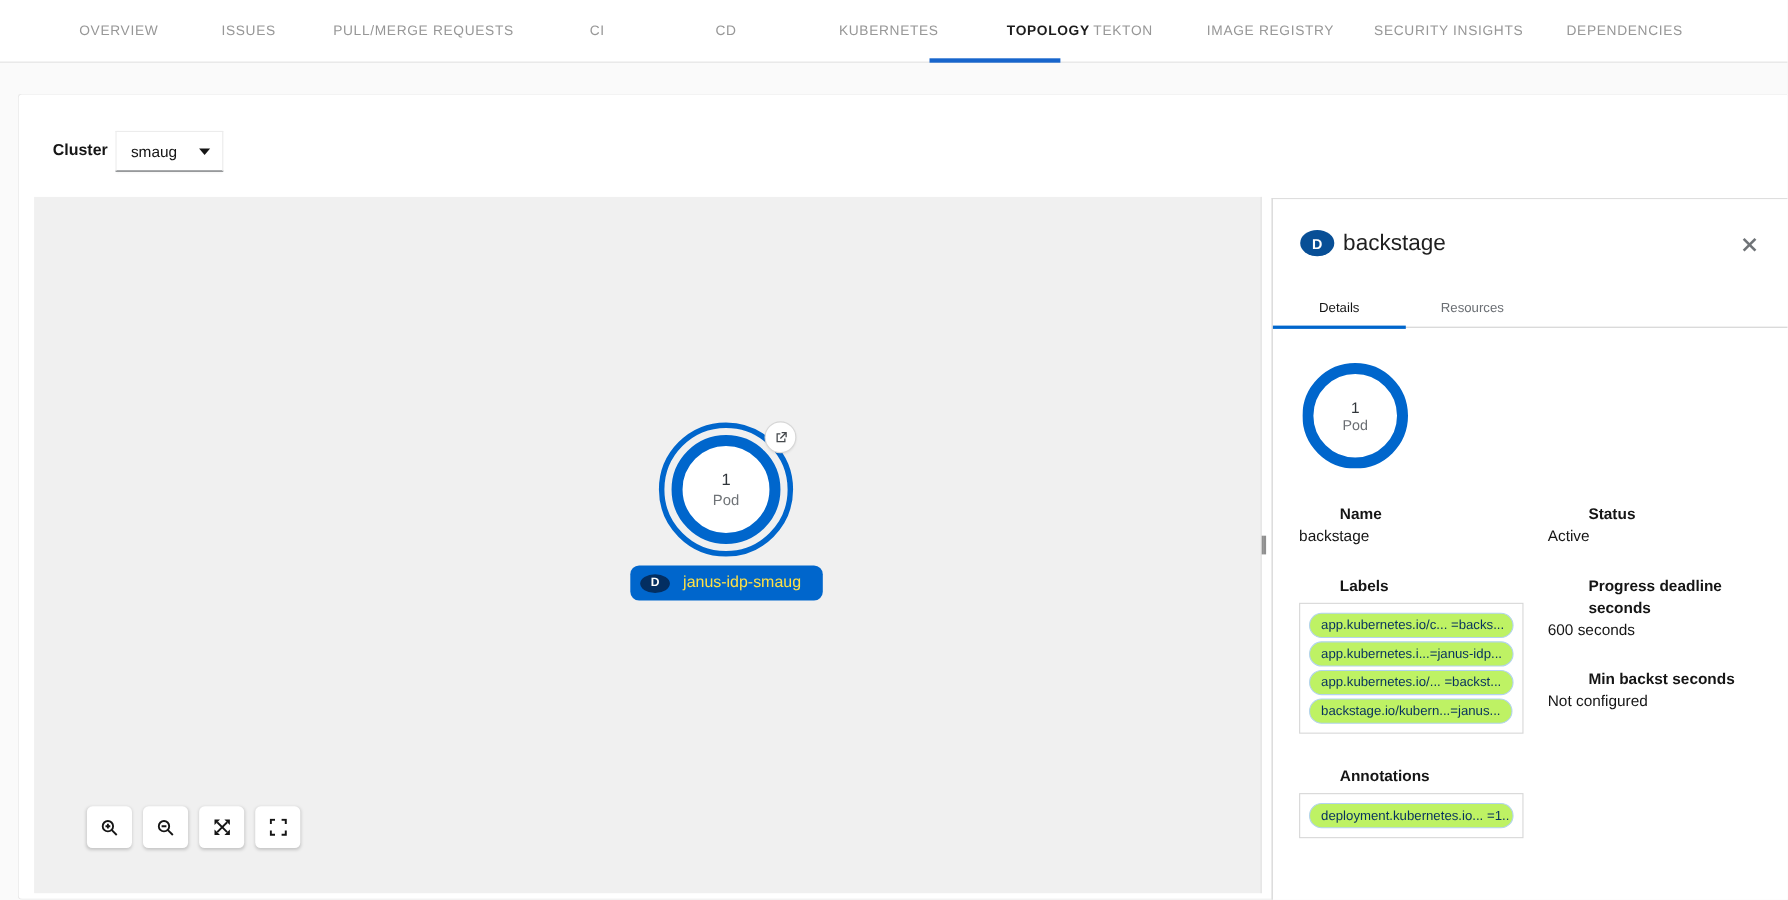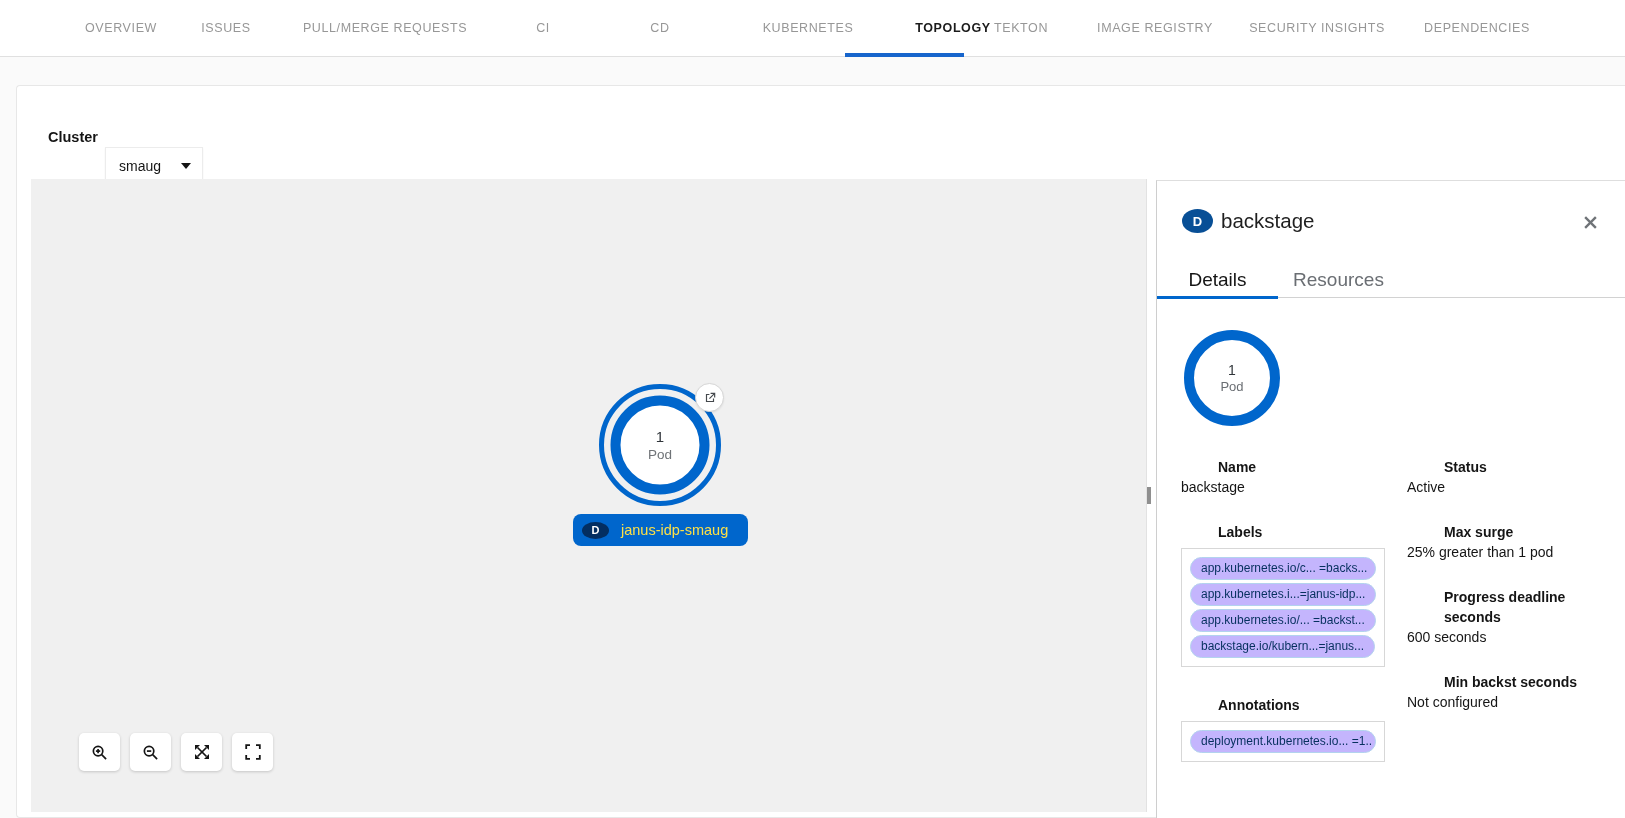--- a/index.html
+++ b/index.html
@@ -17,21 +17,21 @@
   .nav-indicator { position:absolute; left:845px; top:53px; width:119px; height:4px; background:#1765cc; }
 
   
   .card { position:absolute; left:16px; top:85px; width:1609px; height:733px; background:#ffffff;
           border:1px solid #e7e7e7; border-right:none; border-radius:4px 0 0 4px; }
 
   
   .cluster-label { position:absolute; left:48px; top:129px; font-size:14.5px; font-weight:700; color:#151515; }
   .cluster-select { position:absolute; left:105px; top:119px; width:98px; height:37px; background:#fff;
                     border:1px solid #ececec; border-bottom:1px solid #55585c; display:flex; align-items:center;
-                    padding-left:13px; cursor:pointer; box-shadow:0 1px 2px rgba(0,0,0,.05);margin-top:28px; }
+                    padding-left:13px; cursor:pointer; box-shadow:0 1px 2px rgba(0,0,0,.05); }
   .cluster-select .val { font-size:14px; color:#151515; }
   .caret-down { width:0; height:0; border-left:5px solid transparent; border-right:5px solid transparent;
                 border-top:6px solid #151515; margin-left:20px; }
 
   
   .canvas { position:absolute; left:31px; top:179px; width:1116px; height:633px; background:#f0f0f0;
             border-right:1px solid #e2e2e2; }
   .node-svg { position:absolute; left:564px; top:201px; width:130px; height:130px; cursor:pointer; }
   .node-text { position:absolute; left:564px; top:201px; width:130px; height:130px; display:flex;
                flex-direction:column; align-items:center; justify-content:center; pointer-events:none; }
@@ -59,50 +59,50 @@
            border-left:1px solid #cecece; border-top:1px solid #dedede; overflow:hidden; }
   .panel-badge { position:absolute; left:25px; top:28px; width:31px; height:24px; border-radius:50%;
                  background:#084f96; color:#fff; font-size:13px; font-weight:700; display:flex;
                  align-items:center; justify-content:center; }
   .panel-title { position:absolute; left:64px; top:27px; font-size:20.5px; color:#1f1f1f; line-height:26px; }
   .panel-close { position:absolute; left:422px; top:30px; width:22px; height:22px; background:none; border:none;
                  cursor:pointer; display:flex; align-items:center; justify-content:center; }
   .panel-tabs { position:absolute; left:0; top:80px; width:469px; height:37px; border-bottom:1px solid #d2d2d2;
                 display:flex; }
   .panel-tab { width:121px; height:37px; display:flex; align-items:center; justify-content:center;
-               font-size:19px; color:#6a6e73; position:relative; cursor:pointer; }
+               font-size:12px; color:#6a6e73; position:relative; cursor:pointer; }
   .panel-tab.active { color:#151515; }
   .panel-tab.active::after { content:""; position:absolute; left:0; bottom:-1px; width:100%; height:3px;
                              background:#0066cc; }
   .panel-donut { position:absolute; left:27px; top:149px; width:96px; height:96px; }
   .panel-donut-text { position:absolute; left:27px; top:149px; width:96px; height:96px; display:flex;
                       flex-direction:column; align-items:center; justify-content:center; }
   .panel-donut-text .cnt { font-size:14px; color:#30353a; line-height:17px; }
   .panel-donut-text .unit { font-size:13px; color:#6a6e73; line-height:16px; }
 
   .col { position:absolute; top:276px; }
   .col1 { left:24px; width:212px; }
   .col2 { left:250px; width:216px; }
   .field { margin-bottom:25px; }
   .flabel { font-size:14px; font-weight:700; color:#151515; line-height:20px;margin-left:37px; }
   .fvalue { font-size:14px; color:#151515; line-height:20px; }
   .chips-box { margin-top:6px; border:1px solid #d7d7d7; width:204px; padding:5px 8px; }
   .chip-row { line-height:0; margin:3px 0; }
-  .chip { display:inline-block; background:#c4b5fd; border:1px solid #b3d3ee; color:#06305e;
+  .chip { display:inline-block; background:#bef264; border:1px solid #b3d3ee; color:#06305e;
           border-radius:12px; font-size:12px; line-height:21px; height:23px; padding:0 10px;
           max-width:186px; overflow:hidden; white-space:nowrap; }
   svg { display:block; }
 </style>
 </head>
 <body>
 
 <div id="app">
 
   <div class="nav">
-    <div class="nav-tab" style="left:121px">OVERVIEW</div>
+    <div class="nav-tab" style="left:108px">OVERVIEW</div>
     <div class="nav-tab" style="left:226px">ISSUES</div>
     <div class="nav-tab" style="left:385px">PULL/MERGE REQUESTS</div>
     <div class="nav-tab" style="left:543px">CI</div>
     <div class="nav-tab" style="left:660px">CD</div>
     <div class="nav-tab" style="left:808px">KUBERNETES</div>
     <div class="nav-tab active" style="left:905px">TOPOLOGY</div>
     <div class="nav-tab" style="left:1021px">TEKTON</div>
     <div class="nav-tab" style="left:1155px">IMAGE REGISTRY</div>
     <div class="nav-tab" style="left:1317px">SECURITY INSIGHTS</div>
     <div class="nav-tab" style="left:1477px">DEPENDENCIES</div>
@@ -223,24 +223,20 @@
         </div>
       </div>
     </div>
 
     <div class="col col2">
       <div class="field">
         <div class="flabel">Status</div>
         <div class="fvalue">Active</div>
       </div>
       <div class="field">
-        <div class="flabel">Max surge</div>
-        <div class="fvalue">25% greater than 1 pod</div>
-      </div>
-      <div class="field">
         <div class="flabel">Progress deadline seconds</div>
         <div class="fvalue">600 seconds</div>
       </div>
       <div class="field">
         <div class="flabel">Min backst seconds</div>
         <div class="fvalue">Not configured</div>
       </div>
     </div>
   </div>
 

